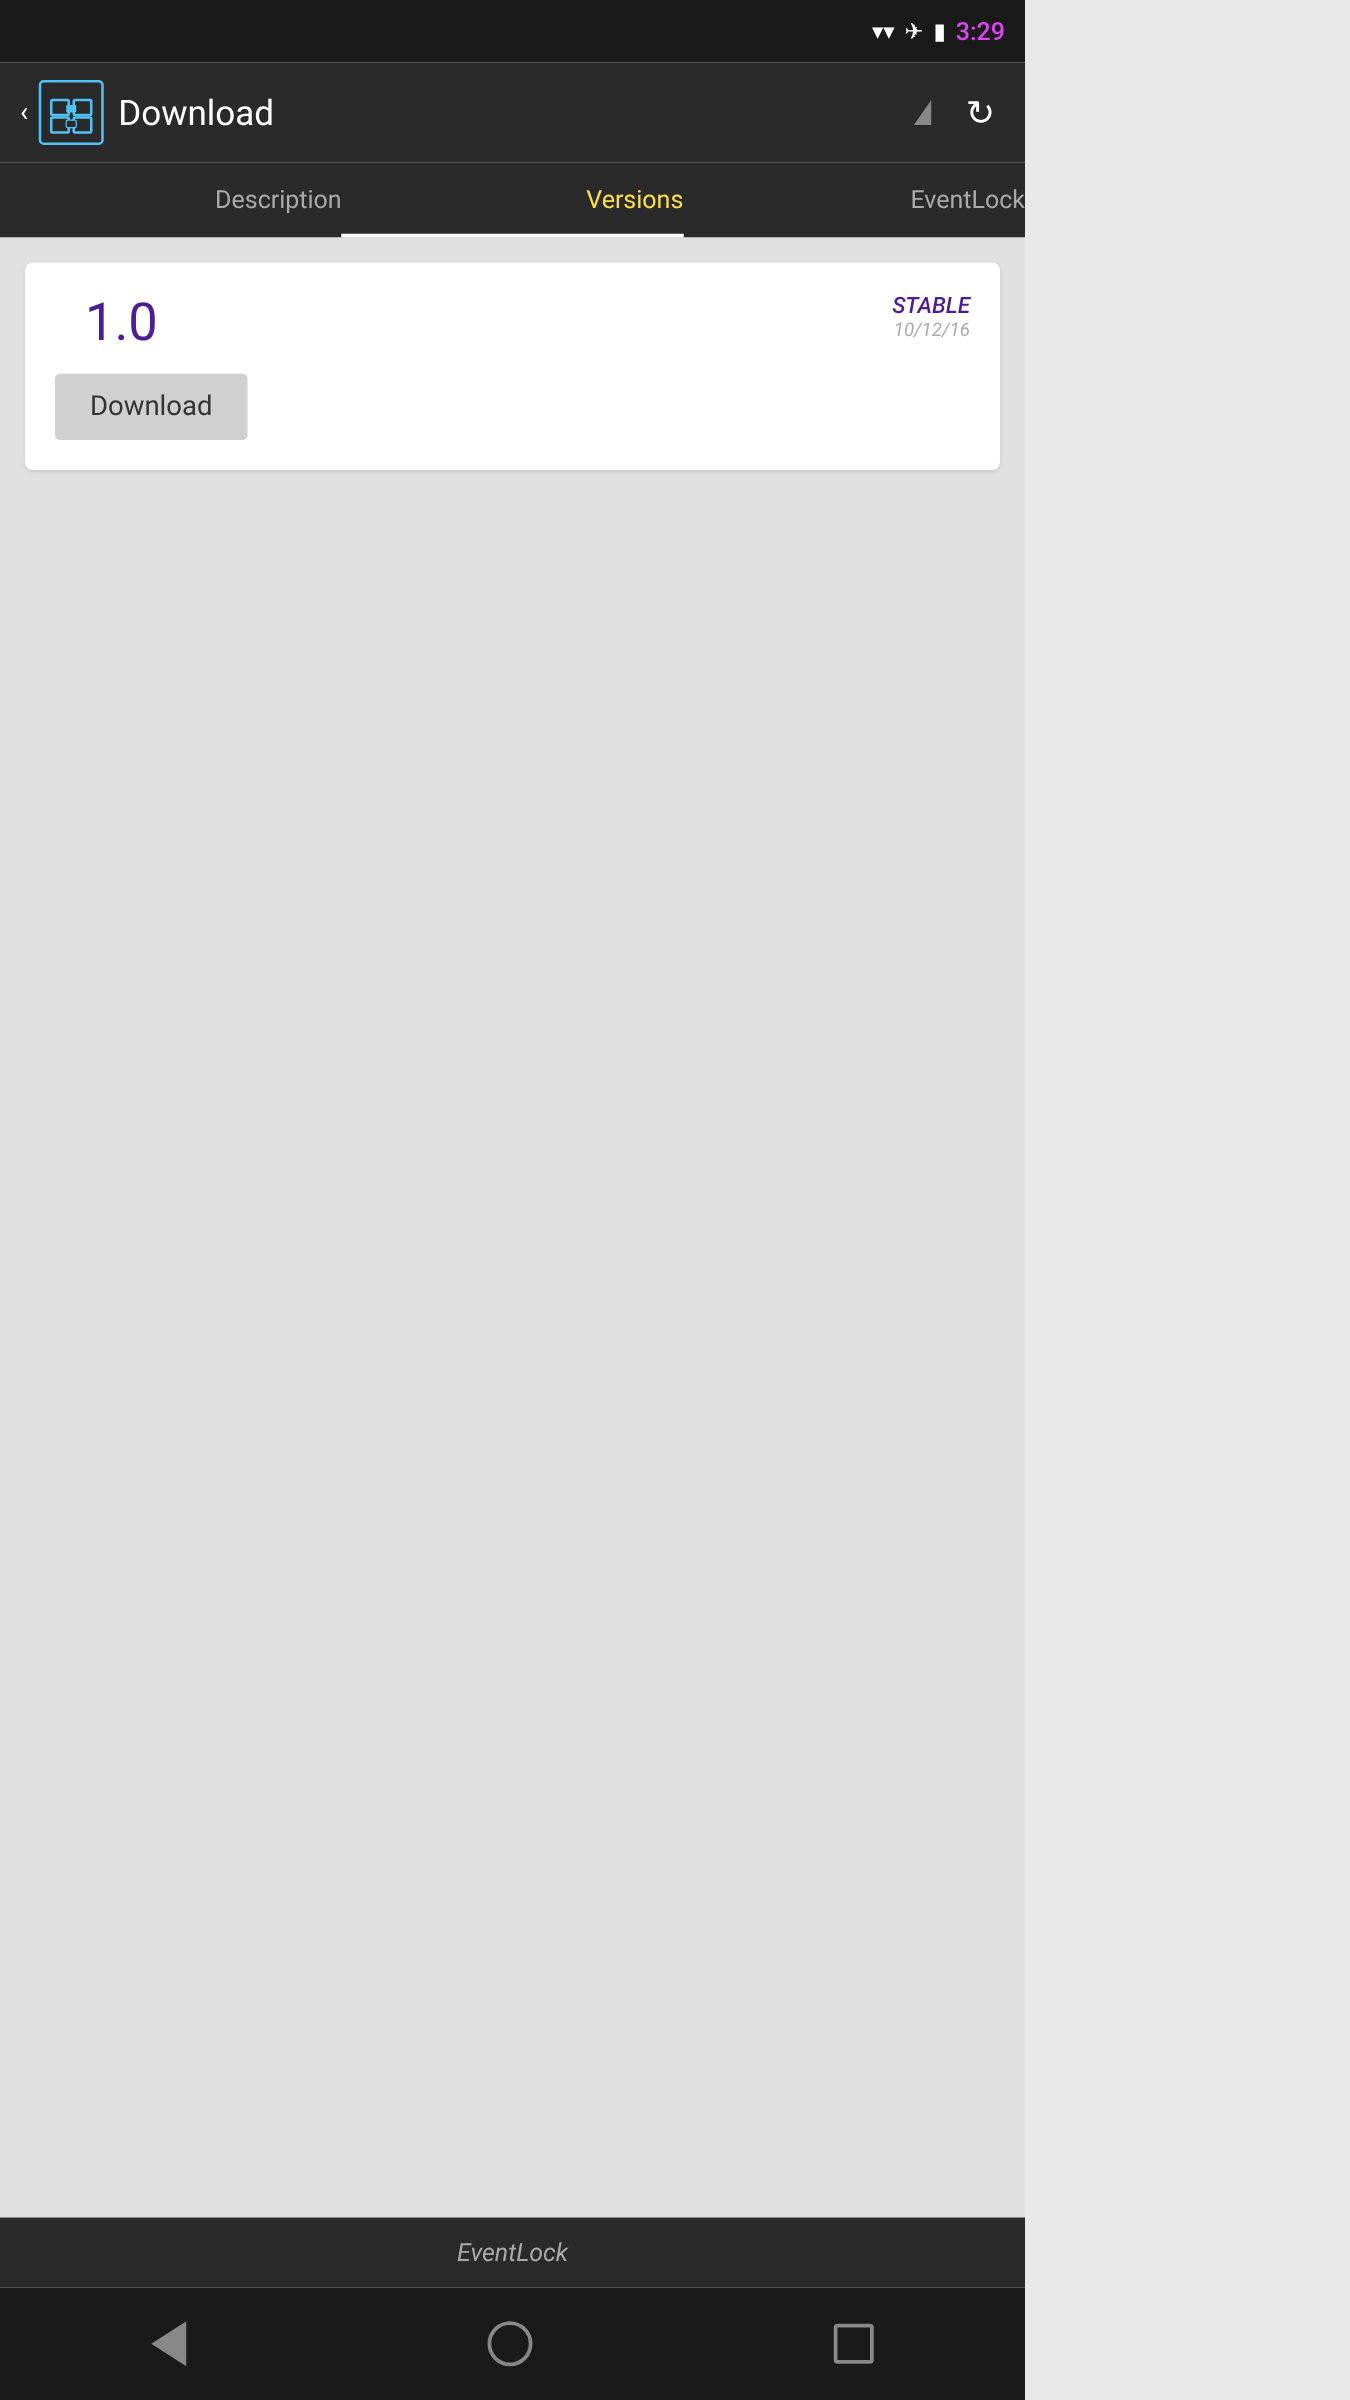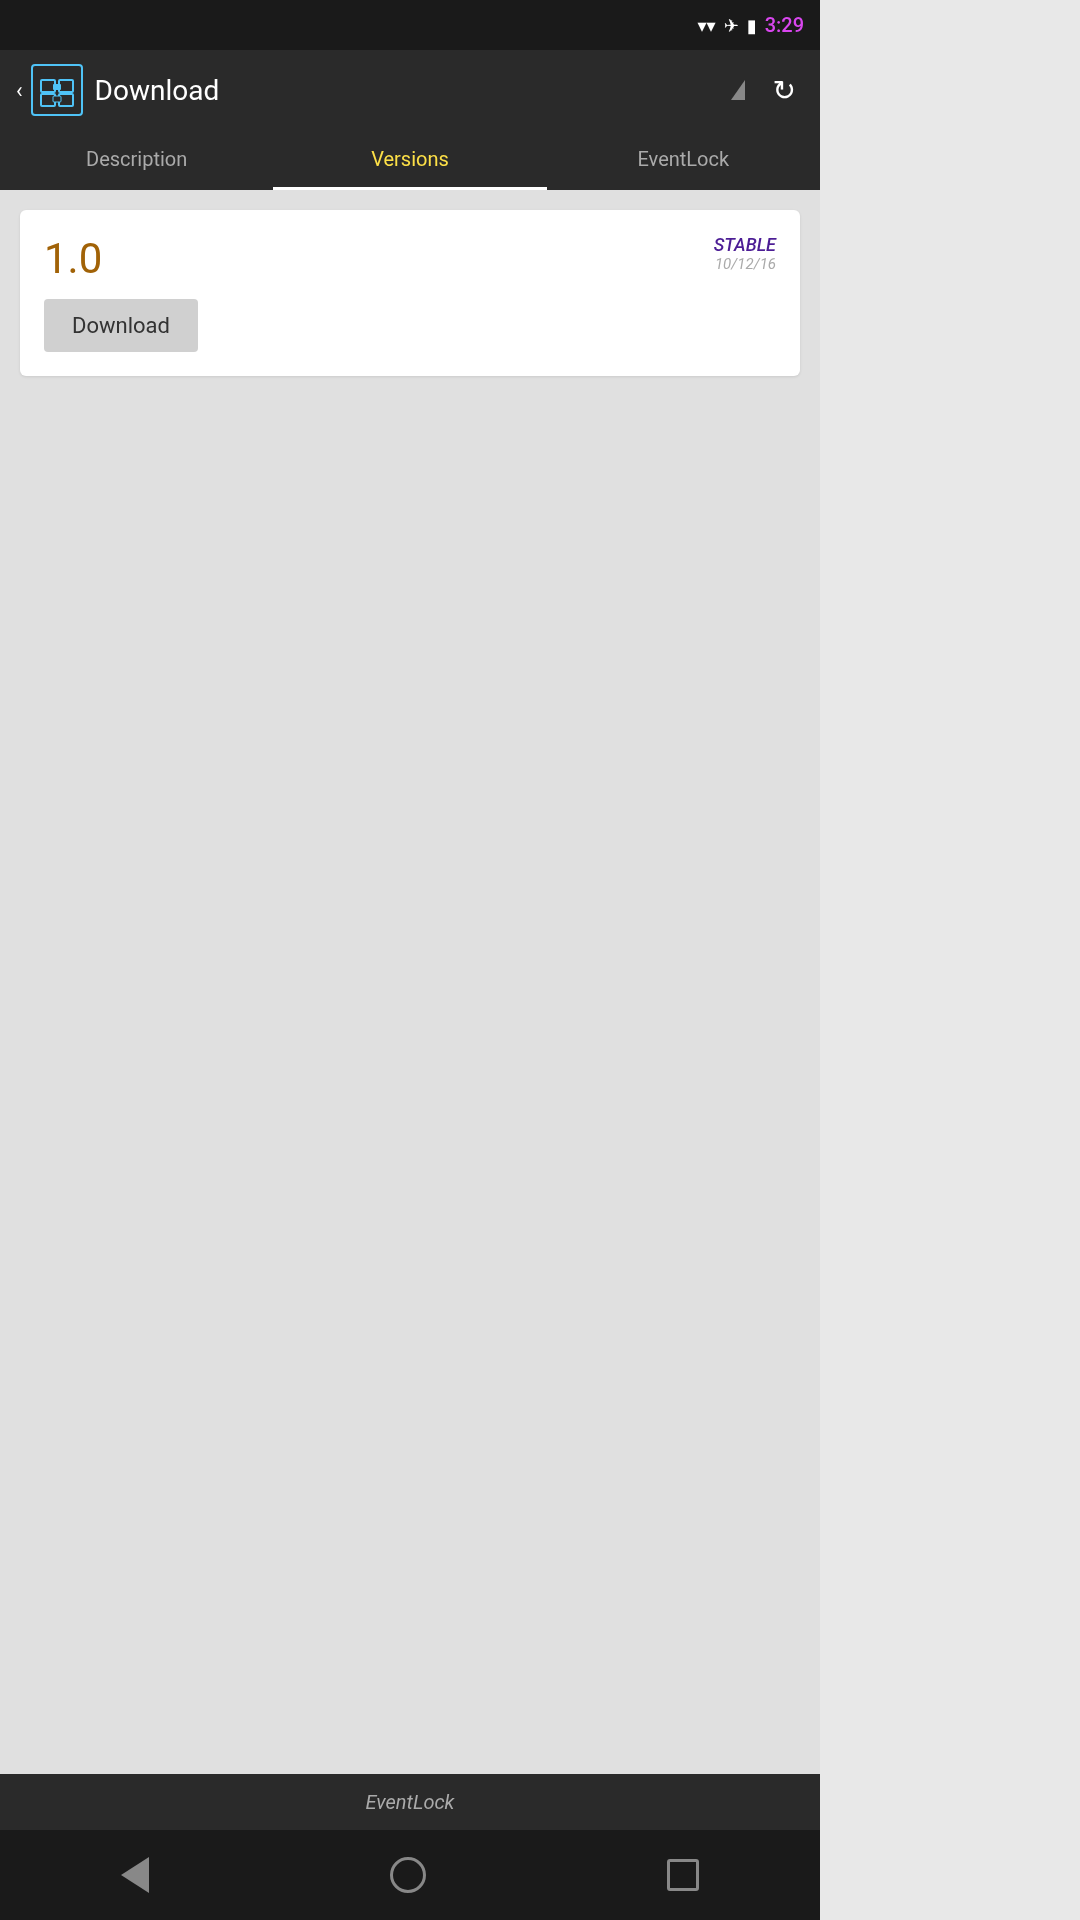--- a/index.html
+++ b/index.html
@@ -128,21 +128,21 @@
       height: 60px;
       display: flex;
       align-items: stretch;
       flex-shrink: 0;
     }
 
     .tab-item {
       flex: 1;
       display: flex;
       align-items: center;
-      justify-content: center;
+      justify-content: flex-end;
       color: #aaa;
       font-size: 20px;
       cursor: pointer;
       border-bottom: 3px solid transparent;
       position: relative;
     }
 
     .tab-item.active {
       color: #fde047;
       border-bottom: 3px solid white;
@@ -168,22 +168,23 @@
     }
 
     .version-card-header {
       display: flex;
       align-items: flex-start;
       justify-content: space-between;
     }
 
     .version-number {
       font-size: 42px;
-      color: #a16207;
+      color: #4c1d95;
       font-weight: 400;
+      margin-left: 24px;
     }
 
     .version-meta {
       text-align: right;
     }
 
     .version-status {
       font-size: 18px;
       color: #4c1d95;
       font-style: italic;

